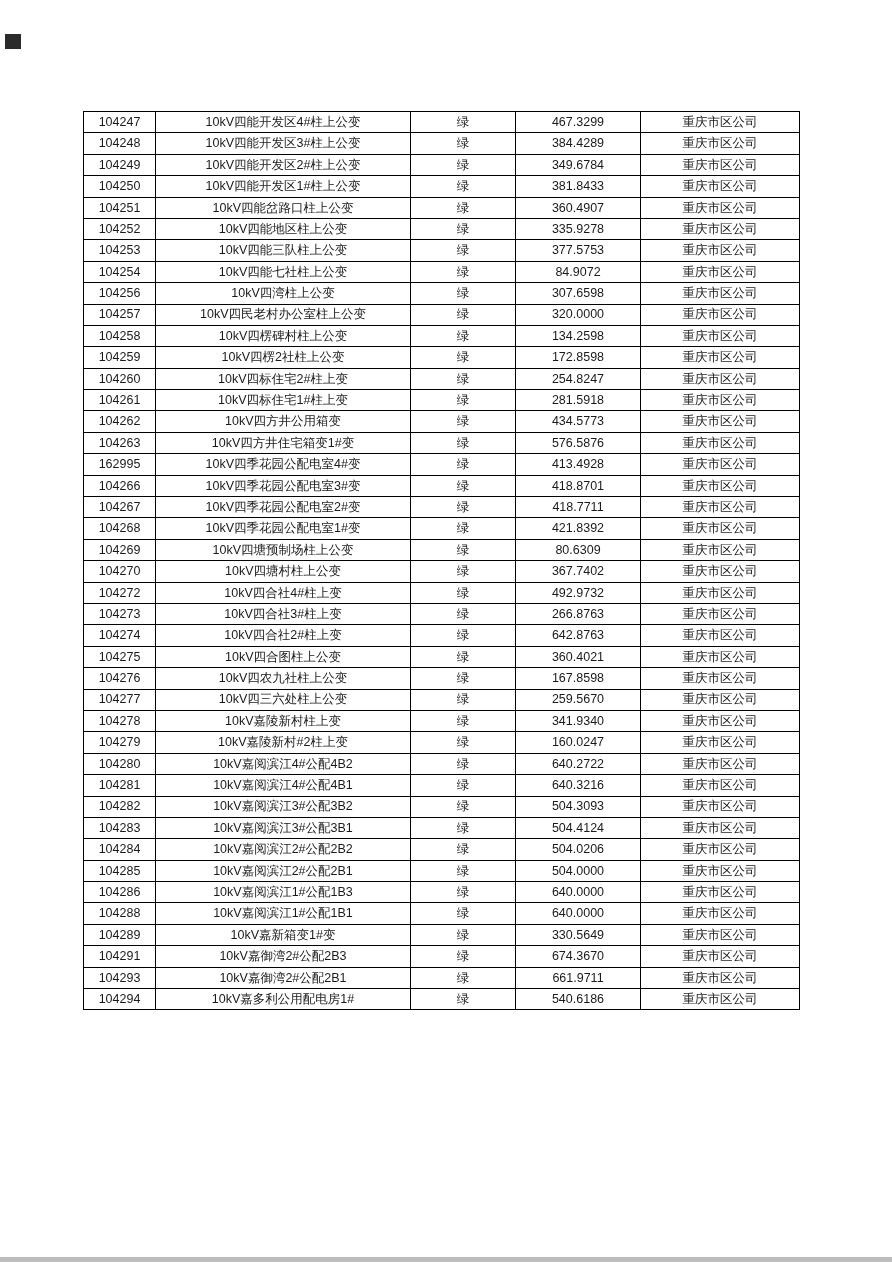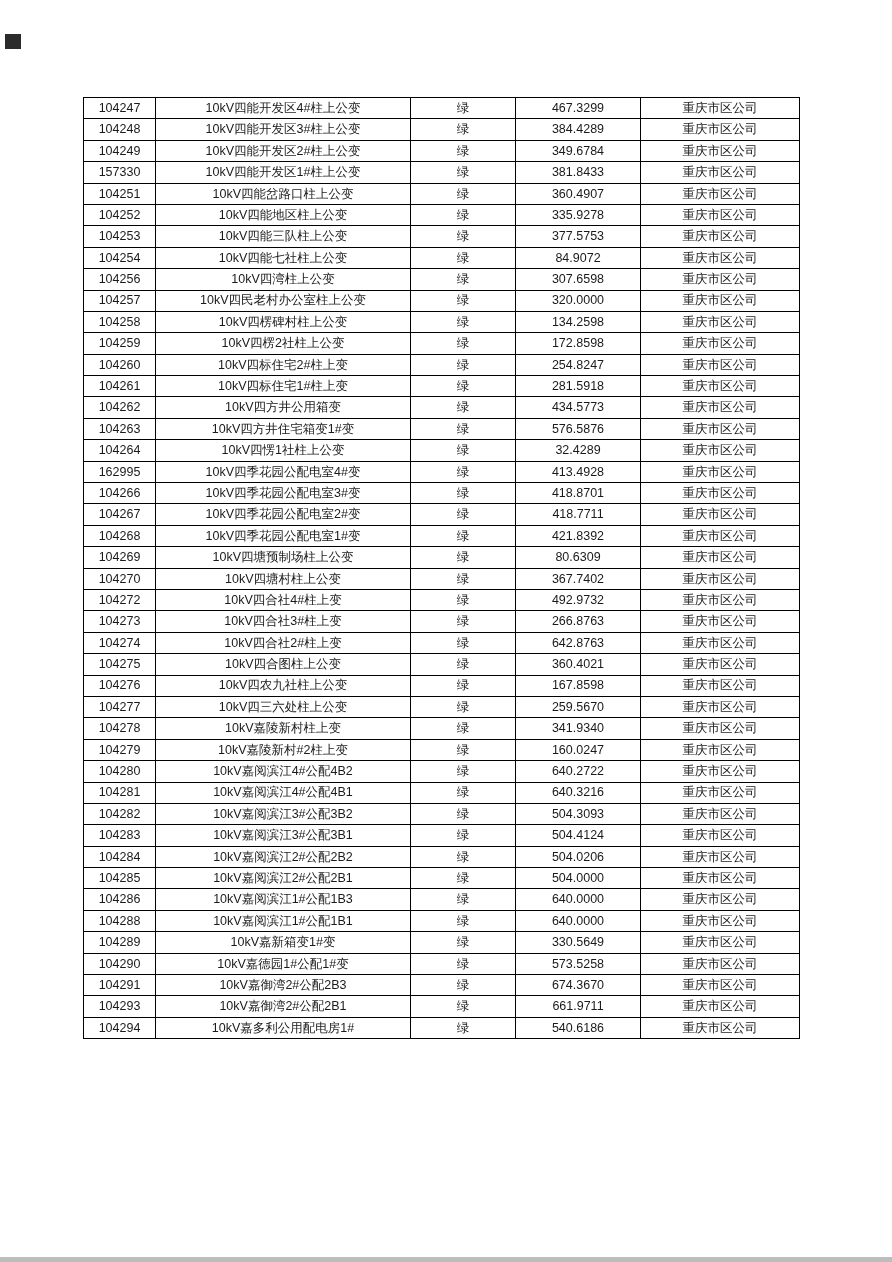--- a/index.html
+++ b/index.html
@@ -26,21 +26,21 @@
     position: absolute;
     left: 0;
     bottom: 0;
     width: 892px;
     height: 5px;
     background: #bdbdbd;
   }
   table.data-grid {
     position: absolute;
     left: 83px;
-    top: 97px;
+    top: 111px;
     width: 716px;
     border-collapse: collapse;
     table-layout: fixed;
     border-radius: 18px;
   }
   table.data-grid td {
     border: 1px solid #000000;
     font-size: 12.5px;
     color: #1a1a1a;
     text-align: center;
@@ -89,21 +89,21 @@
 
   <tr>
     <td>104249</td>
     <td>10kV四能开发区2#柱上公变</td>
     <td>绿</td>
     <td>349.6784</td>
     <td>重庆市区公司</td>
   </tr>
 
   <tr>
-    <td>157330</td>
+    <td>104250</td>
     <td>10kV四能开发区1#柱上公变</td>
     <td>绿</td>
     <td>381.8433</td>
     <td>重庆市区公司</td>
   </tr>
 
   <tr>
     <td>104251</td>
     <td>10kV四能岔路口柱上公变</td>
     <td>绿</td>
@@ -193,27 +193,20 @@
   </tr>
 
   <tr>
     <td>104263</td>
     <td>10kV四方井住宅箱变1#变</td>
     <td>绿</td>
     <td>576.5876</td>
     <td>重庆市区公司</td>
   </tr>
 
-  <tr>
-    <td>104264</td>
-    <td>10kV四愣1社柱上公变</td>
-    <td>绿</td>
-    <td>32.4289</td>
-    <td>重庆市区公司</td>
-  </tr>
 
   <tr>
     <td>162995</td>
     <td>10kV四季花园公配电室4#变</td>
     <td>绿</td>
     <td>413.4928</td>
     <td>重庆市区公司</td>
   </tr>
 
   <tr>
@@ -387,27 +380,20 @@
   </tr>
 
   <tr>
     <td>104289</td>
     <td>10kV嘉新箱变1#变</td>
     <td>绿</td>
     <td>330.5649</td>
     <td>重庆市区公司</td>
   </tr>
 
-  <tr>
-    <td>104290</td>
-    <td>10kV嘉德园1#公配1#变</td>
-    <td>绿</td>
-    <td>573.5258</td>
-    <td>重庆市区公司</td>
-  </tr>
 
   <tr>
     <td>104291</td>
     <td>10kV嘉御湾2#公配2B3</td>
     <td>绿</td>
     <td>674.3670</td>
     <td>重庆市区公司</td>
   </tr>
 
 

